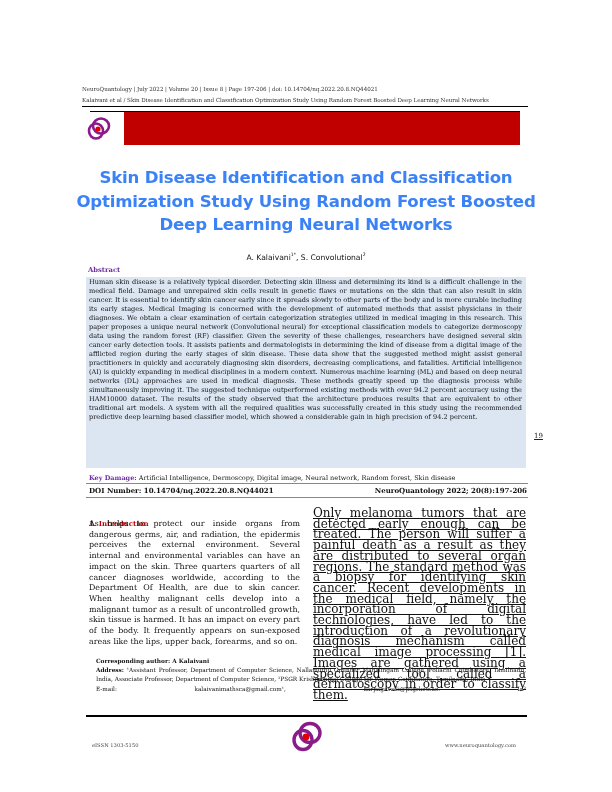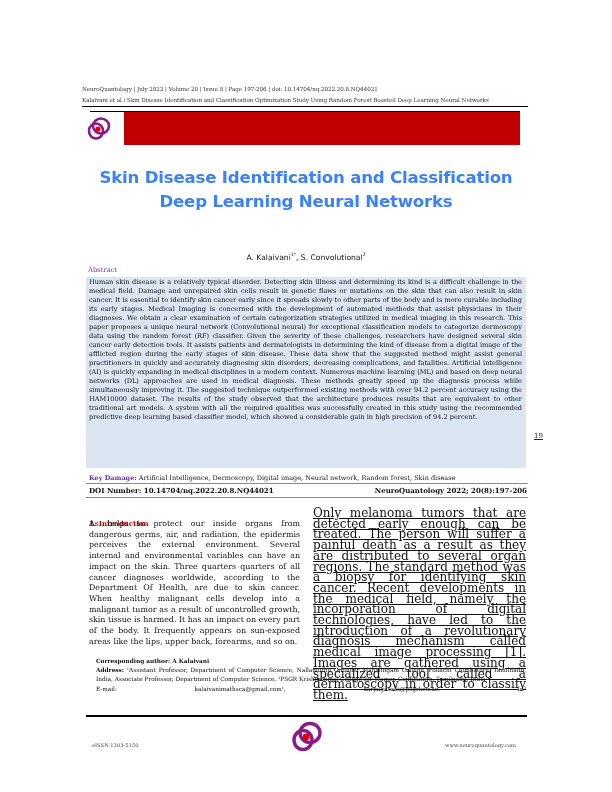--- a/index.html
+++ b/index.html
@@ -8,21 +8,21 @@
   .hdr { left:82px; font-size:5.6px; color:#333; white-space:nowrap; letter-spacing:-0.05px; }
   .hdr1 { top:86px; }
   .hdr2 { top:97px; }
   .hdr-rule { left:82px; top:106px; width:446px; height:1px; background:#000; }
   .banner-rule { left:90px; top:111px; width:430px; height:1px; background:#000; }
   .banner { left:124px; top:112px; width:396px; height:33px; background:#c00000; }
   .logo { left:86px; top:116px; width:26px; height:26px; }
   .title { left:60px; width:492px; top:166px; text-align:center; font-family:"DejaVu Sans", sans-serif; font-weight:bold; color:#3b82f6; font-size:16.6px; line-height:23.5px; letter-spacing:-0.2px; }
   .authors { left:0; width:612px; top:252px; text-align:center; font-family:"DejaVu Sans", sans-serif; font-size:7.6px; color:#111; }
   .authors sup { font-size:4.6px; }
-  .abs-label { left:88px; top:266px; font-size:6.8px; color:#7030a0; font-weight:normal; }
+  .abs-label { left:88px; top:266px; font-size:6.8px; color:#7030a0; font-weight:bold; }
   .abs-box { left:86px; top:277px; width:440px; height:191px; background:#dce6f2; }
   .abs-text { left:89px; top:278px; width:433px; font-size:6.55px; line-height:9px; text-align:justify; color:#111; }
   .page-num { left:534px; top:432px; font-size:7px; color:#222; text-decoration:underline; }
   .kw { left:89px; top:474px; width:440px; font-size:6.5px; white-space:nowrap; }
   .kw-label { color:#7030a0; font-weight:bold; }
   .kw-rule-top { left:86px; top:483px; width:442px; height:0.6px; background:#888; }
   .doi-row { left:89px; top:486px; width:438px; font-size:7px; font-weight:bold; display:flex; justify-content:space-between; }
   .kw-rule-bot { left:86px; top:497px; width:442px; height:0.6px; background:#888; }
   .sec-head { left:89px; top:507px; font-size:7px; color:#c00000; font-weight:bold;margin-top:12px; }
   .col1 { left:89px; top:519px; width:211px; font-size:7.9px; line-height:10.7px; text-align:justify; }
@@ -47,20 +47,21 @@
   <svg width="26" height="26" viewBox="0 0 26 26">
     <ellipse cx="15" cy="10" rx="8" ry="7.5" fill="none" stroke="#8b1a8b" stroke-width="2.6"></ellipse>
     <ellipse cx="10" cy="15" rx="7" ry="7.5" fill="none" stroke="#8b1a8b" stroke-width="2.6"></ellipse>
     <circle cx="12" cy="13" r="2.6" fill="#e00000"></circle>
   </svg>
 </div>
 <div class="abs banner"></div>
 
 <div class="abs title">
   <div>Skin Disease Identification and Classification</div>
+  <div>Optimization Study Using Random Forest Boosted</div>
   <div>Deep Learning Neural Networks</div>
 </div>
 
 <div class="abs authors">
   <span>A. Kalaivani</span><sup>1*</sup><span>, </span><span>S. Convolutional</span><sup>2</sup>
 </div>
 
 <div class="abs abs-label">Abstract</div>
 <div class="abs abs-box"></div>
 <div class="abs abs-text">Human skin disease is a relatively typical disorder. Detecting skin illness and determining its kind is a difficult challenge in the medical field. Damage and unrepaired skin cells result in genetic flaws or mutations on the skin that can also result in skin cancer. It is essential to identify skin cancer early since it spreads slowly to other parts of the body and is more curable including its early stages. Medical Imaging is concerned with the development of automated methods that assist physicians in their diagnoses. We obtain a clear examination of certain categorization strategies utilized in medical imaging in this research. This paper proposes a unique neural network (Convolutional neural) for exceptional classification models to categorize dermoscopy data using the random forest (RF) classifier. Given the severity of these challenges, researchers have designed several skin cancer early detection tools. It assists patients and dermatologists in determining the kind of disease from a digital image of the afflicted region during the early stages of skin disease. These data show that the suggested method might assist general practitioners in quickly and accurately diagnosing skin disorders, decreasing complications, and fatalities. Artificial intelligence (AI) is quickly expanding in medical disciplines in a modern context. Numerous machine learning (ML) and based on deep neural networks (DL) approaches are used in medical diagnosis. These methods greatly speed up the diagnosis process while simultaneously improving it. The suggested technique outperformed existing methods with over 94.2 percent accuracy using the HAM10000 dataset. The results of the study observed that the architecture produces results that are equivalent to other traditional art models. A system with all the required qualities was successfully created in this study using the recommended predictive deep learning based classifier model, which showed a considerable gain in high precision of 94.2 percent.</div>

